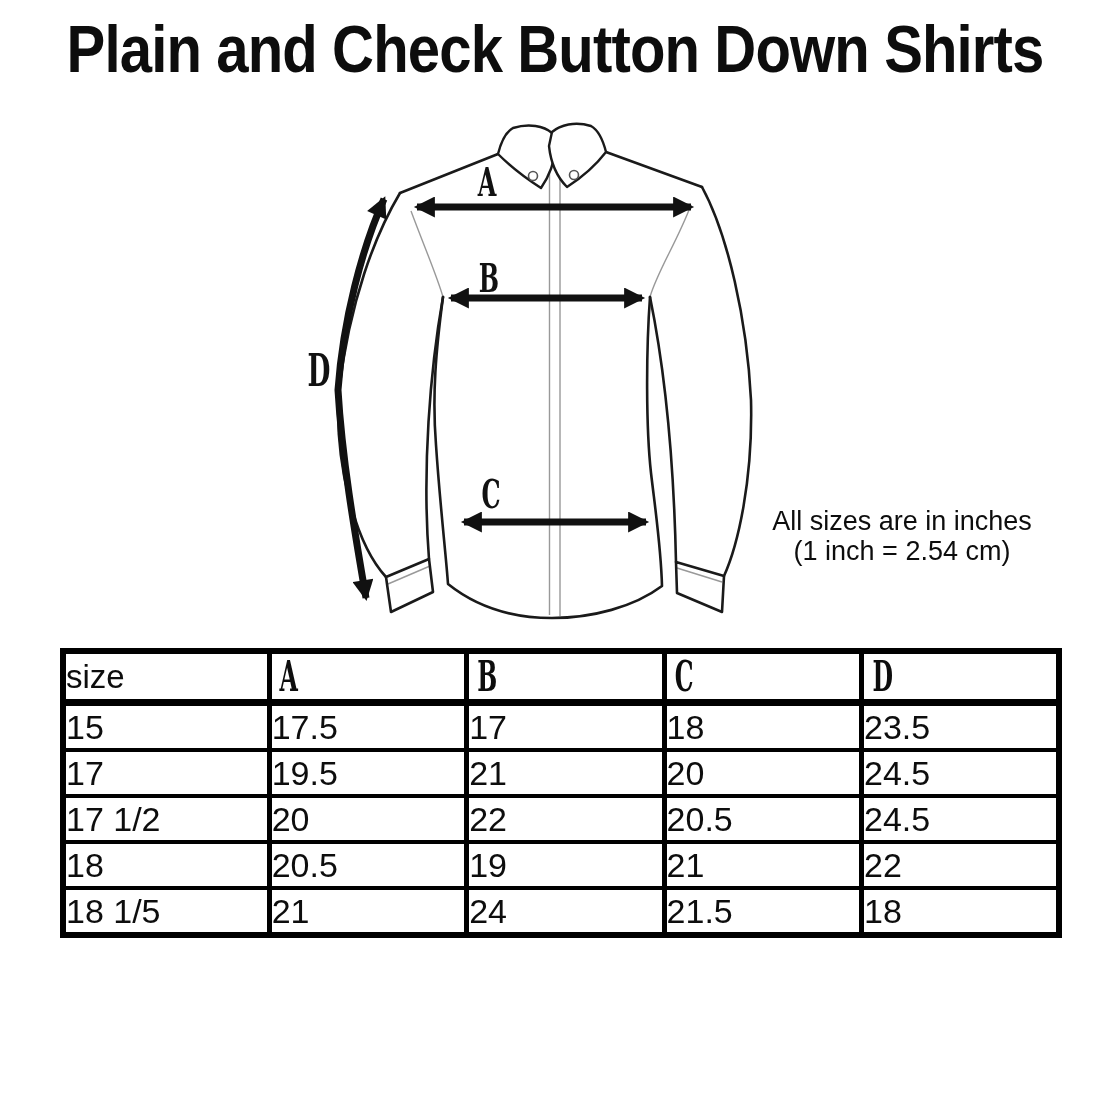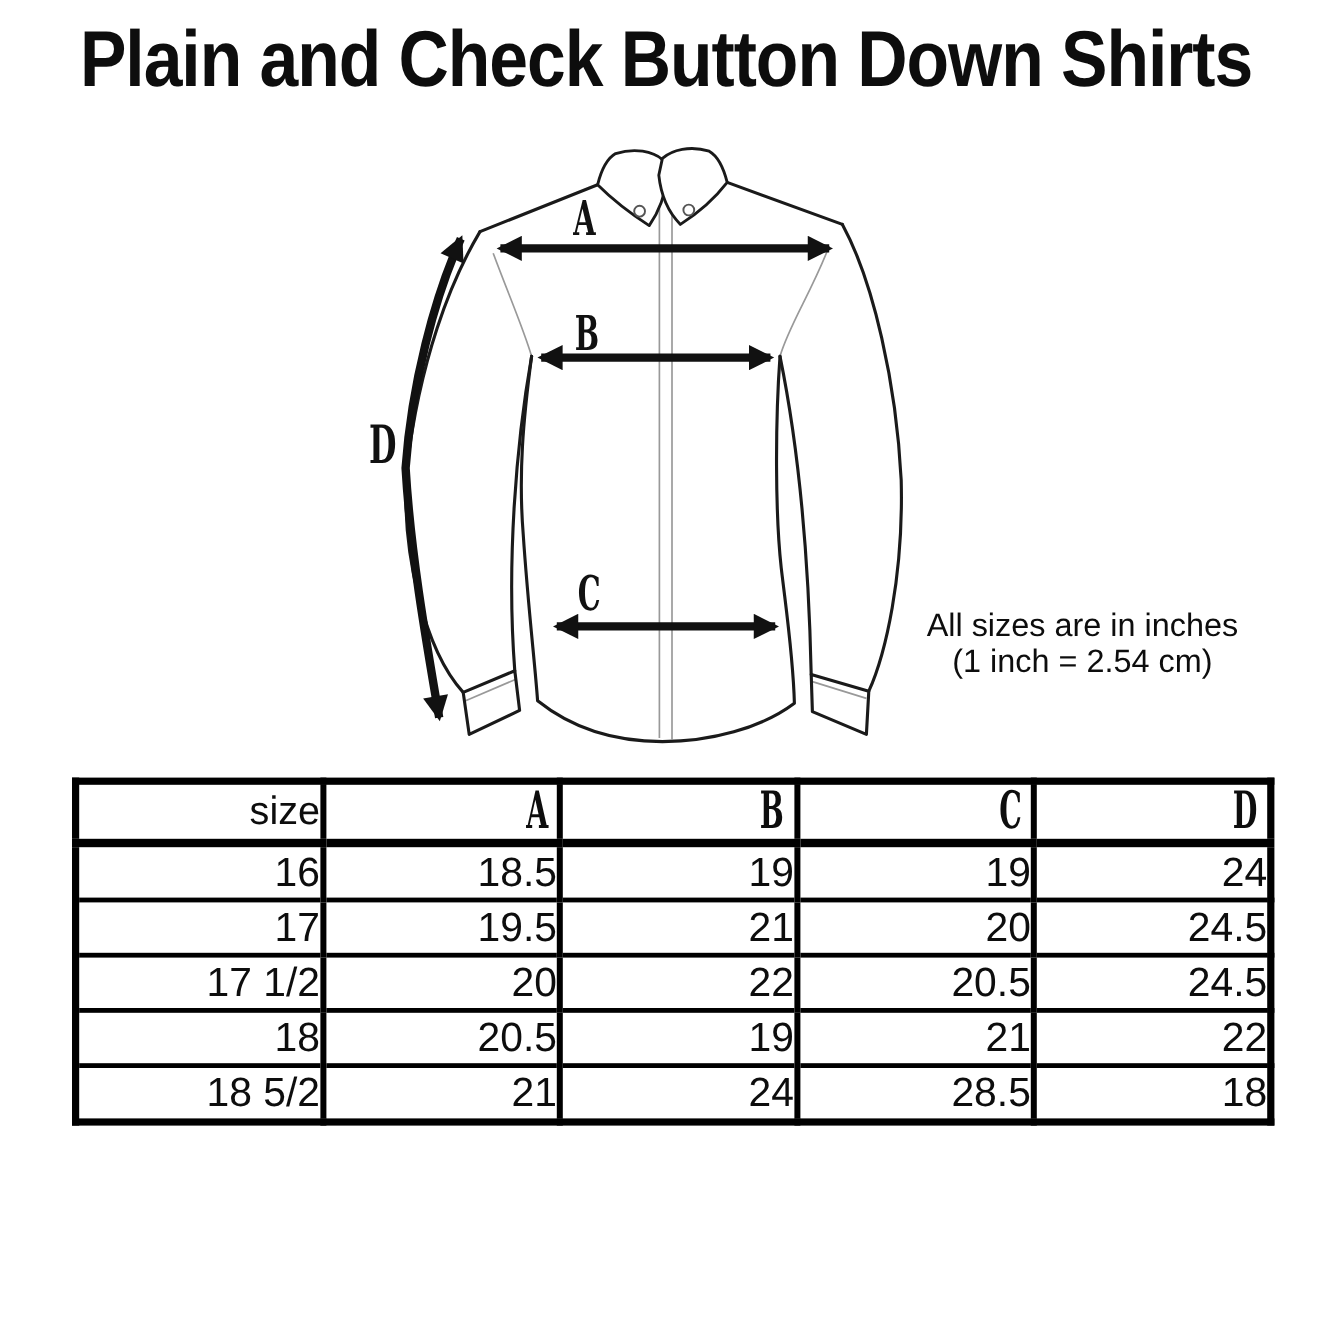--- a/index.html
+++ b/index.html
@@ -50,21 +50,21 @@
     left: 60px; top: 648px;
     width: 1002px;
     border-collapse: collapse;
     table-layout: fixed;
     background: #fff;
   }
   table.size-chart th, table.size-chart td {
     border: 4px solid #000;
     border-left-width: 5px;
     border-right-width: 5px;
-    text-align: right;
+    text-align: left;
     vertical-align: middle;
     padding: 0;
     font-size: 34px;
     color: #0d0d0d;
     height: 42px;
     font-weight: 400;
   }
   table.size-chart { border: 6px solid #000; }
   table.size-chart thead th { height: 45px; border-bottom-width: 7px; }
   table.size-chart col.c-size { width: 20.7%; }
@@ -165,25 +165,25 @@
       <tr>
         <th><span class="hdr-sans">size</span></th>
         <th><span class="cond-serif">A</span></th>
         <th><span class="cond-serif">B</span></th>
         <th><span class="cond-serif">C</span></th>
         <th><span class="cond-serif">D</span></th>
       </tr>
     </thead>
     <tbody>
       <tr>
-        <td>16</td>
-        <td>18.5</td>
-        <td>19</td>
-        <td>19</td>
-        <td>24</td>
+        <td>15</td>
+        <td>17.5</td>
+        <td>17</td>
+        <td>18</td>
+        <td>23.5</td>
       </tr>
       <tr>
         <td>17</td>
         <td>19.5</td>
         <td>21</td>
         <td>20</td>
         <td>24.5</td>
       </tr>
       <tr>
         <td>17 1/2</td>
@@ -193,22 +193,22 @@
         <td>24.5</td>
       </tr>
       <tr>
         <td>18</td>
         <td>20.5</td>
         <td>19</td>
         <td>21</td>
         <td>22</td>
       </tr>
       <tr>
-        <td>18 5/2</td>
+        <td>18 1/5</td>
         <td>21</td>
         <td>24</td>
-        <td>28.5</td>
+        <td>21.5</td>
         <td>18</td>
       </tr>
     </tbody>
   </table>
 
 </div>
 
 </body></html>

